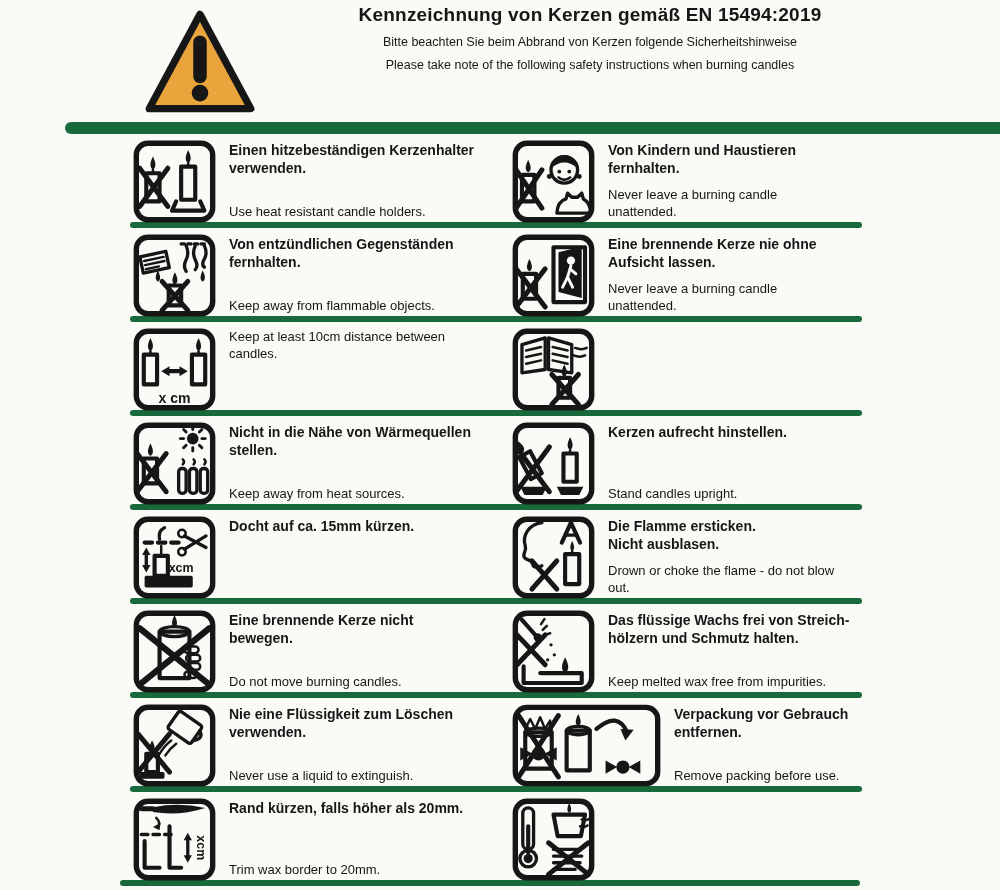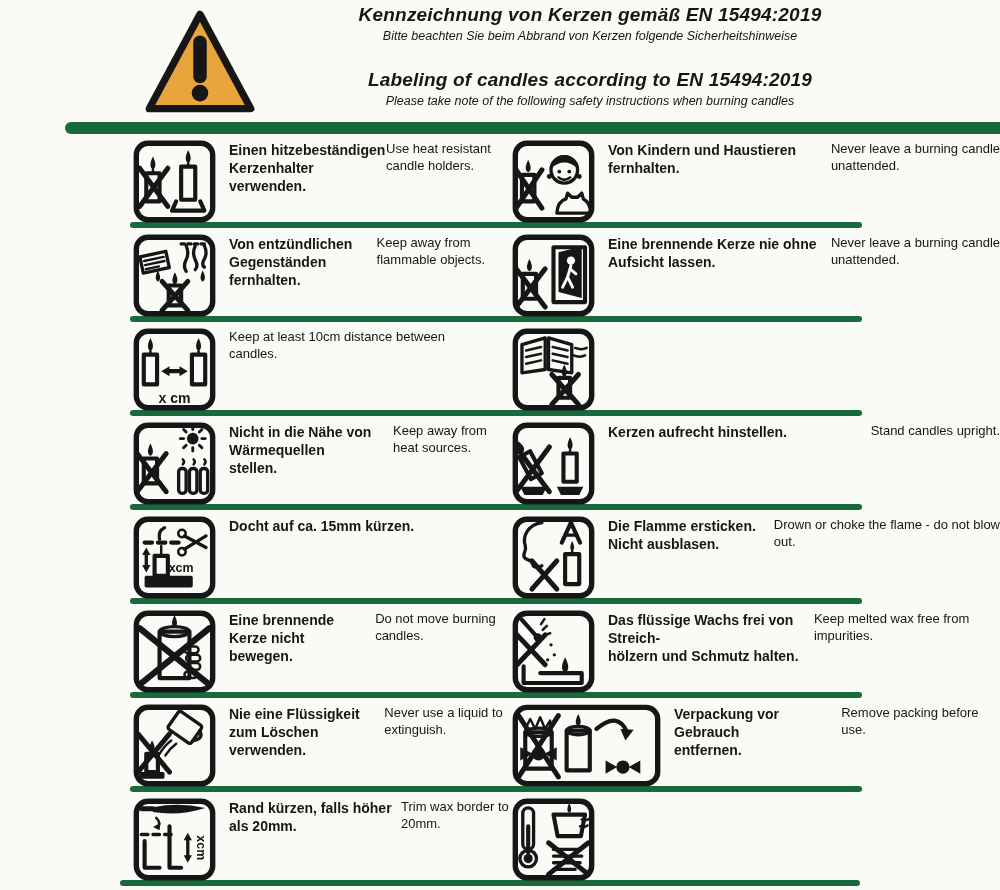--- a/index.html
+++ b/index.html
@@ -6,40 +6,40 @@
   body{
     width:1000px;height:890px;
     background:var(--paper,#FAFAF6);
     font-family:"Liberation Sans",sans-serif;
     color:var(--ink,#161616);
     overflow:hidden;
   }
   .page{width:1000px;height:890px;position:relative;}
 
   
-  .header{position:relative;height:122px;font-style:italic;}
+  .header{position:relative;height:122px;}
   .triangle{position:absolute;left:143px;top:8px;width:114px;height:108px;}
   .header-text{position:absolute;left:280px;top:4px;width:620px;text-align:center;}
   .title{font-size:19px;font-weight:bold;letter-spacing:.2px;}
-  .subtitle{font-size:12.5px;margin-top:3px;}
+  .subtitle{font-size:12.5px;margin-top:9px;}
   .title.second{margin-top:26px;}
 
   
   .top-bar{margin-left:65px;height:12px;background:var(--accent-green,#18693C);
     border-radius:6px 0 0 6px;}
   .divider{height:6px;background:var(--accent-green,#18693C);border-radius:3px;
     margin-left:130px;width:732px;}
   .bottom-bar{height:6px;background:var(--accent-green,#18693C);border-radius:3px;
     margin-left:120px;width:740px;}
 
   
   .row{height:88px;box-sizing:border-box;padding:6px 0 0 133px;
     display:grid;grid-template-columns:379px 1fr;}
   .item{display:flex;gap:13px;align-items:flex-start;}
-  .texts{flex:1;min-height:80px;display:flex;flex-direction:row;
+  .texts{flex:1;min-height:80px;display:flex;flex-direction:column;
     justify-content:space-between;padding-top:1px;}
   .de{font-size:14px;font-weight:bold;line-height:1.3;white-space:pre-line;}
   .en{font-size:13px;line-height:1.3;white-space:pre-line;}
 
   
   .pict{width:83px;height:83px;flex:none;}
   .item.wide .pict{width:149px;}
   .pict .b{fill:none;stroke:var(--ink,#161616);stroke-width:6.5;}
   .pict .s,.pict .s3,.pict .s4,.pict .s6,.pict .s7{
     fill:none;stroke:var(--ink,#161616);stroke-linecap:round;stroke-linejoin:round;}
@@ -61,21 +61,20 @@
 
   <div class="header">
     <svg class="triangle" viewBox="0 0 110 104">
       <polygon points="55,6 104,97 6,97" fill="var(--warning-orange,#E9A43C)" stroke="var(--ink,#161616)" stroke-width="7" stroke-linejoin="round"></polygon>
       <line x1="55" y1="33" x2="55" y2="66" stroke="var(--ink,#161616)" stroke-width="13" stroke-linecap="round"></line>
       <circle cx="55" cy="82" r="8" fill="var(--ink,#161616)"></circle>
     </svg>
     <div class="header-text">
       <div class="title">Kennzeichnung von Kerzen gemäß EN 15494:2019</div>
       <div class="subtitle">Bitte beachten Sie beim Abbrand von Kerzen folgende Sicherheitshinweise</div>
-      <div class="title second">Labeling of candles according to EN 15494:2019</div>
       <div class="subtitle">Please take note of the following safety instructions when burning candles</div>
     </div>
   </div>
 
   <div class="top-bar"></div>
 
   <div class="row">
     <div class="item">
       <svg class="pict" viewBox="0 0 100 100">
         <rect class="b" x="4" y="4" width="92" height="92" rx="14"></rect>

